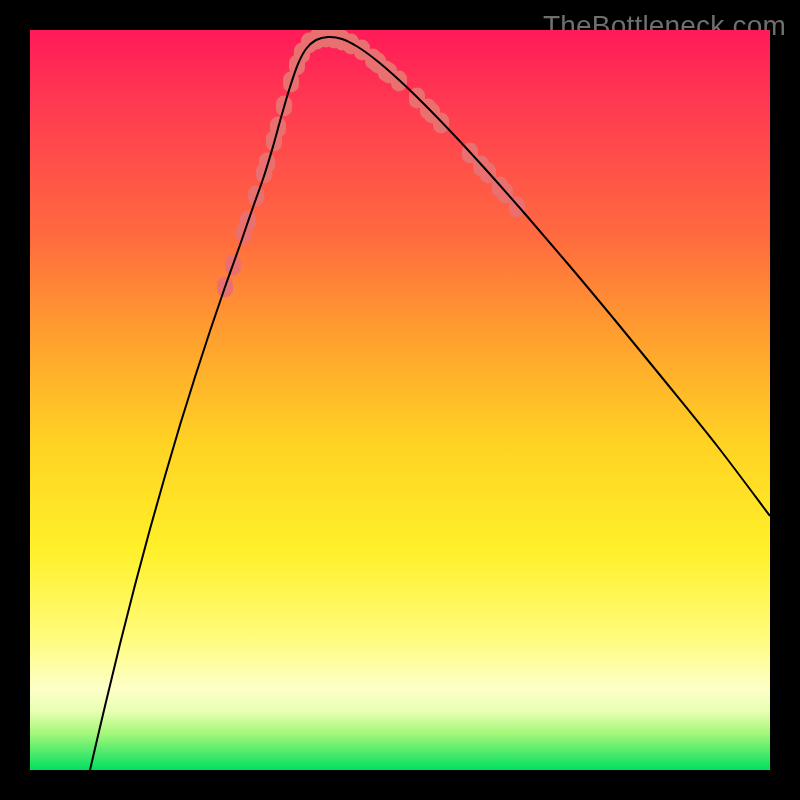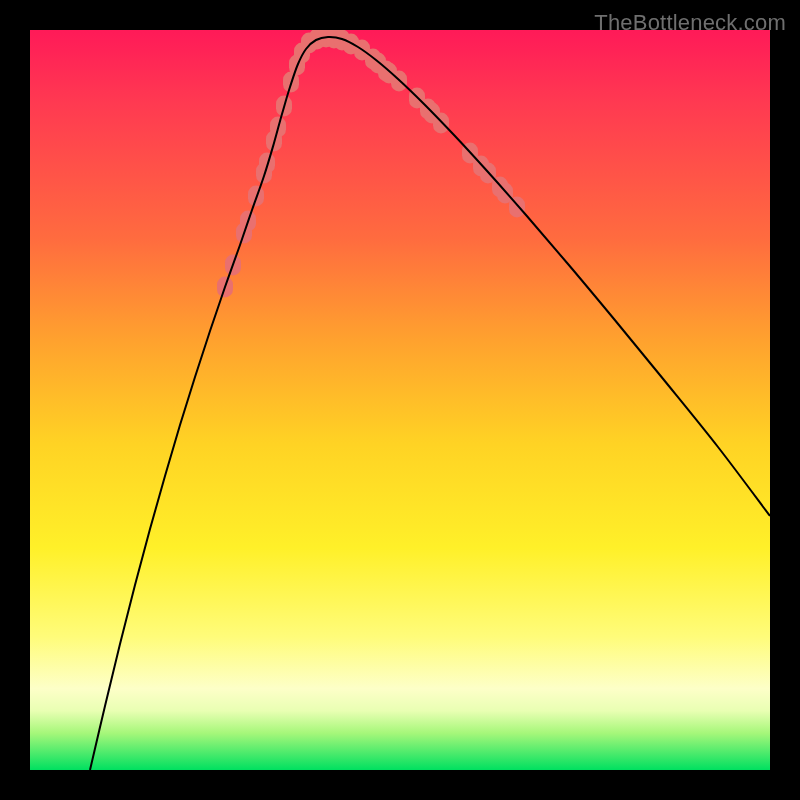--- a/index.html
+++ b/index.html
@@ -36,21 +36,21 @@
       #e9ffb3 92%,
       #a6f77a 95%,
       #00e060 100%
     );
   }
   .watermark {
     position: absolute;
     top: 10px;
     right: 14px;
     color: #6f6f6f;
-    font-size: 22px;
+    font-size: 28px;
     letter-spacing: 0.2px;
     user-select: none;
   }
   svg.curve {
     position: absolute;
     left: 0;
     top: 0;
     width: 740px;
     height: 740px;
   }

